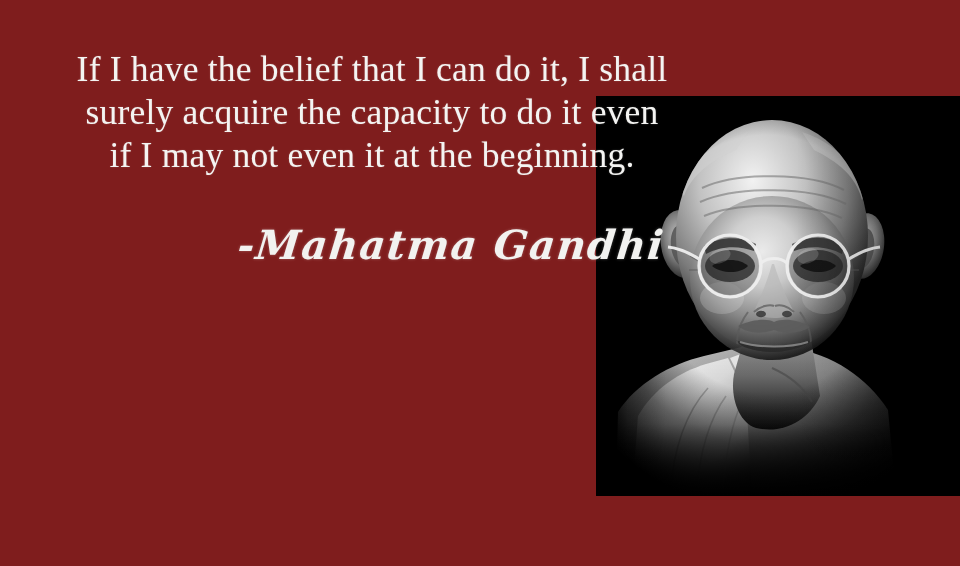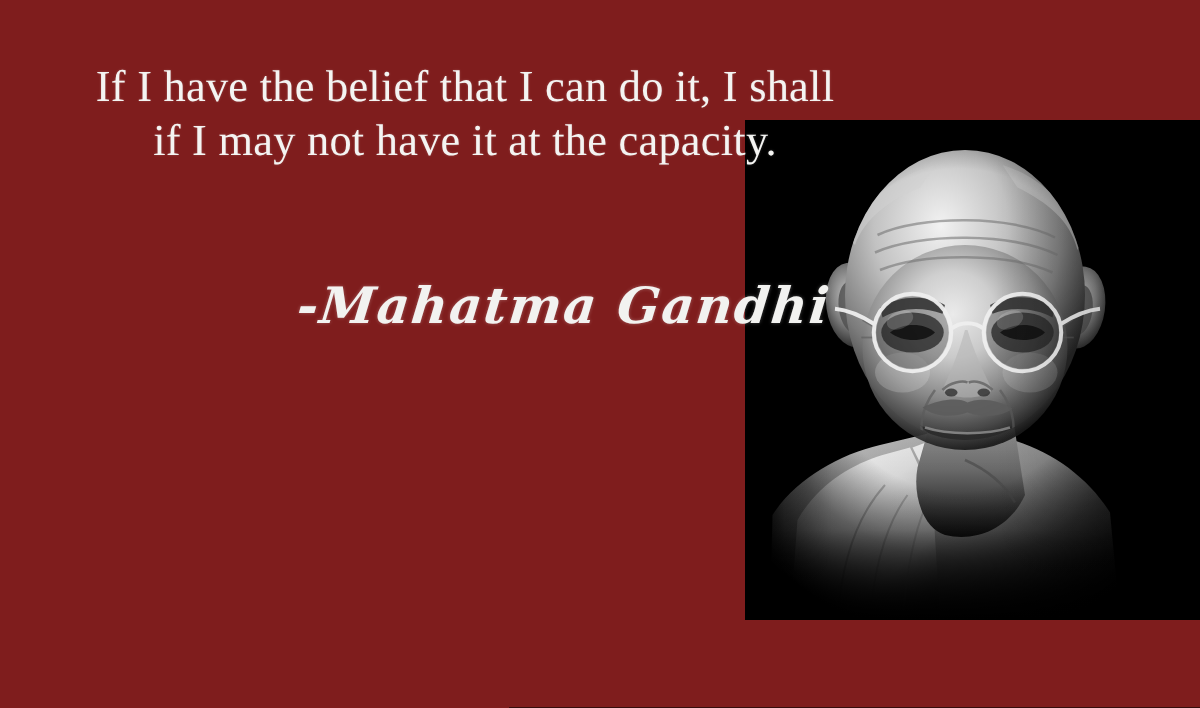--- a/index.html
+++ b/index.html
@@ -251,19 +251,20 @@
 
       <rect x="0" y="0" width="364" height="400" fill="url(#vignetteG)"></rect>
       <rect x="0" y="240" width="364" height="160" fill="url(#bottomFade)"></rect>
       <rect x="200" y="0" width="164" height="400" fill="url(#rightFade)"></rect>
       <rect x="0" y="0" width="70" height="400" fill="url(#leftFade)"></rect>
     </svg>
   </div>
 
   <div id="quote-block">
     <div class="quote-line">If I have the belief that I can do it, I shall</div>
-    <div class="quote-line">if I may not have it at the capacity.</div>
+    <div class="quote-line">surely acquire the capacity to do it even</div>
+    <div class="quote-line">if I may not even it at the beginning.</div>
   </div>
 
   <div id="attribution">-Mahatma Gandhi</div>
 
 
 </div>
 
 </body></html>

